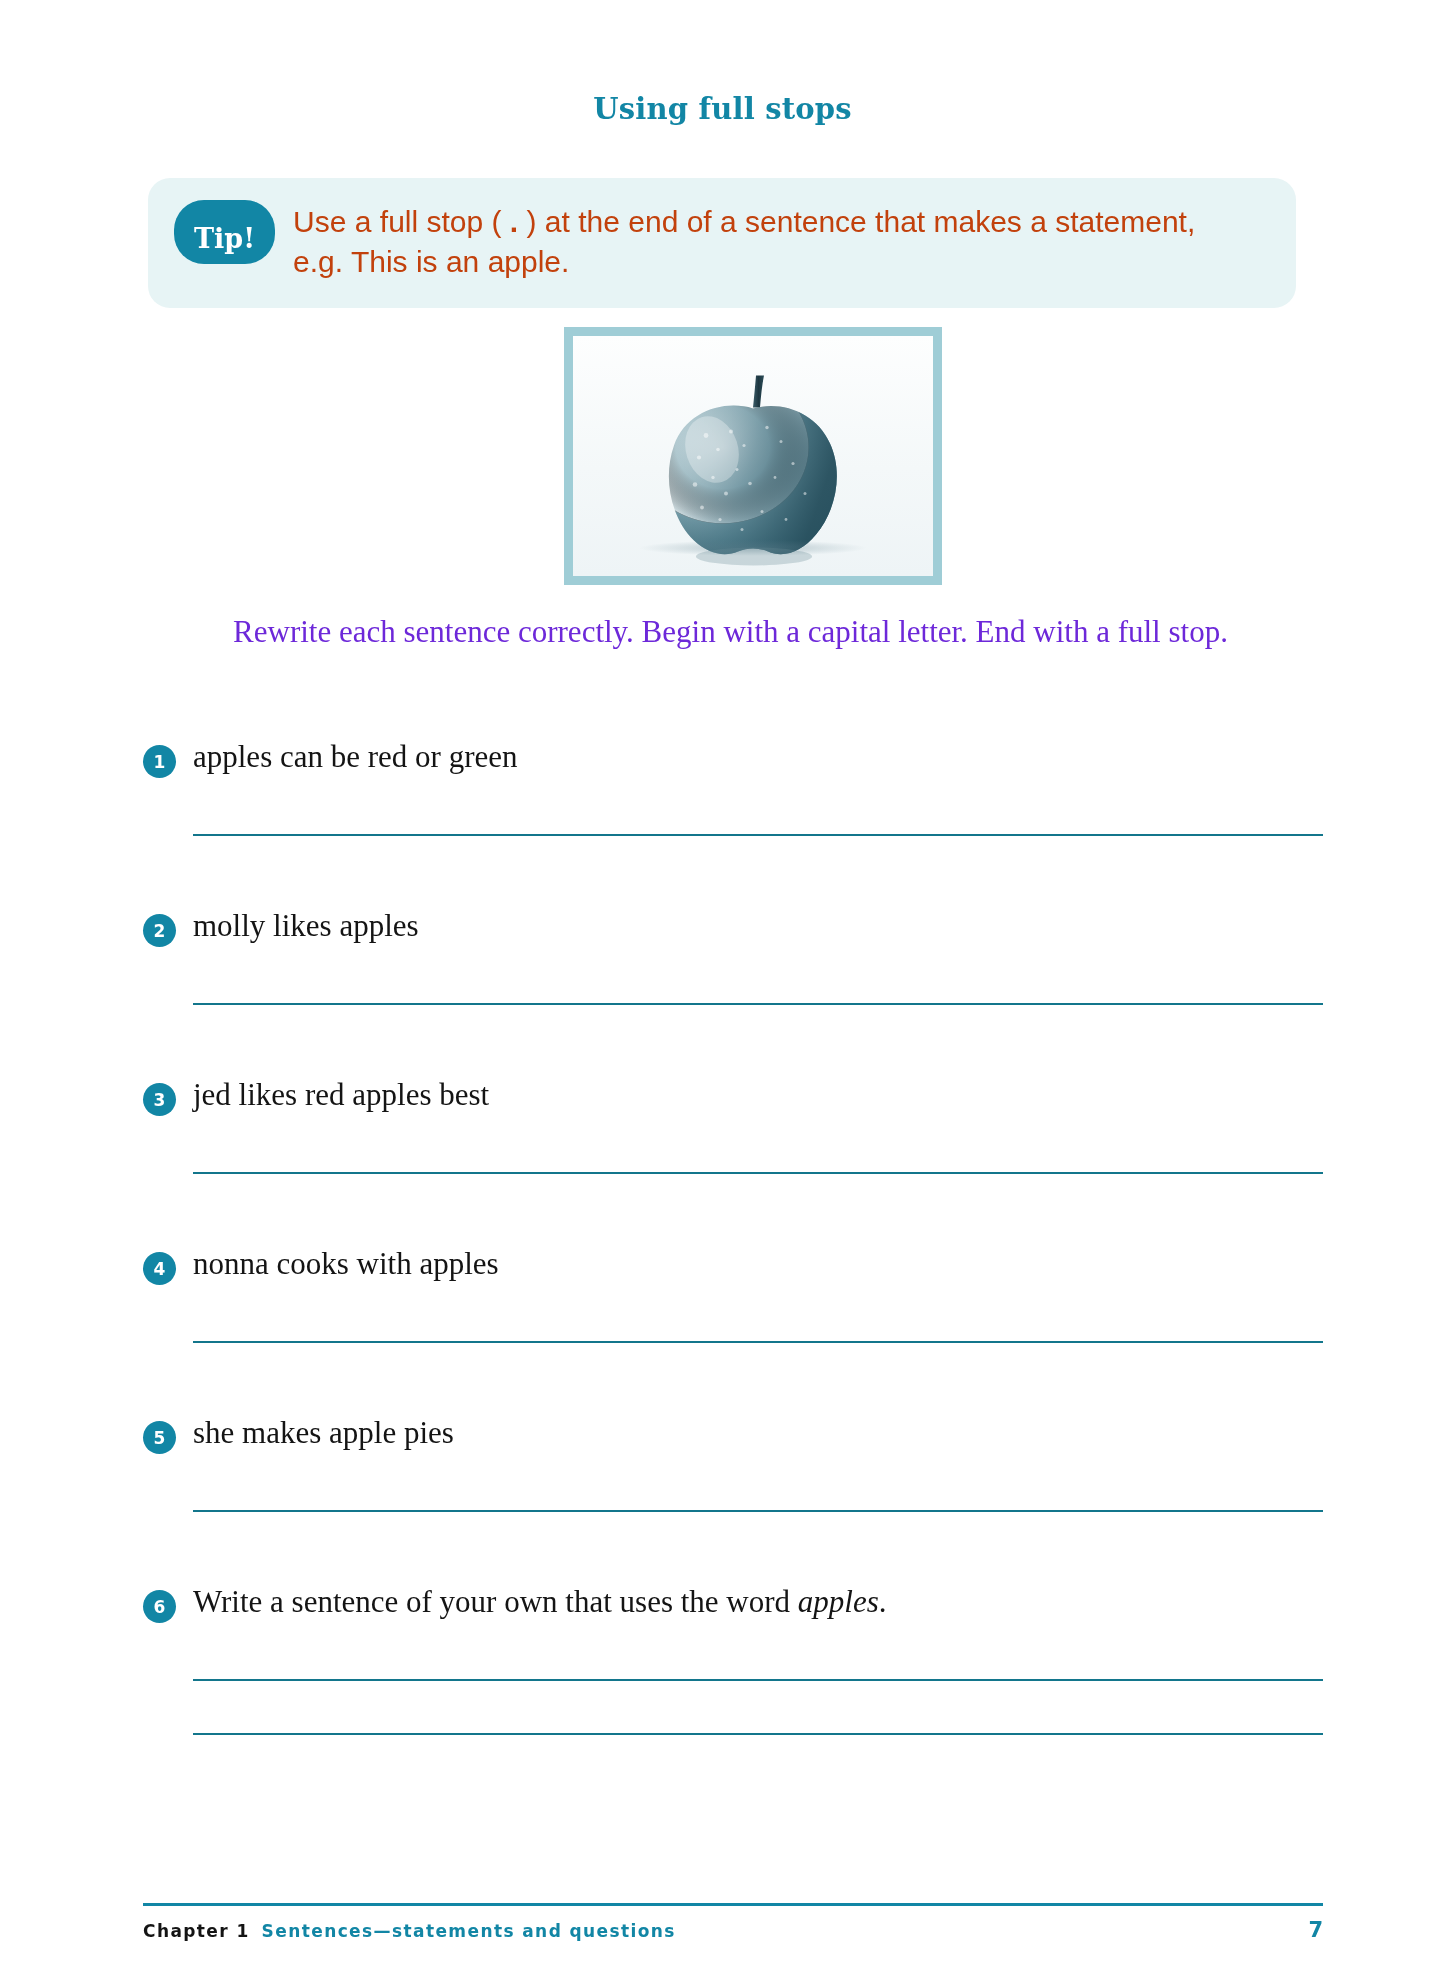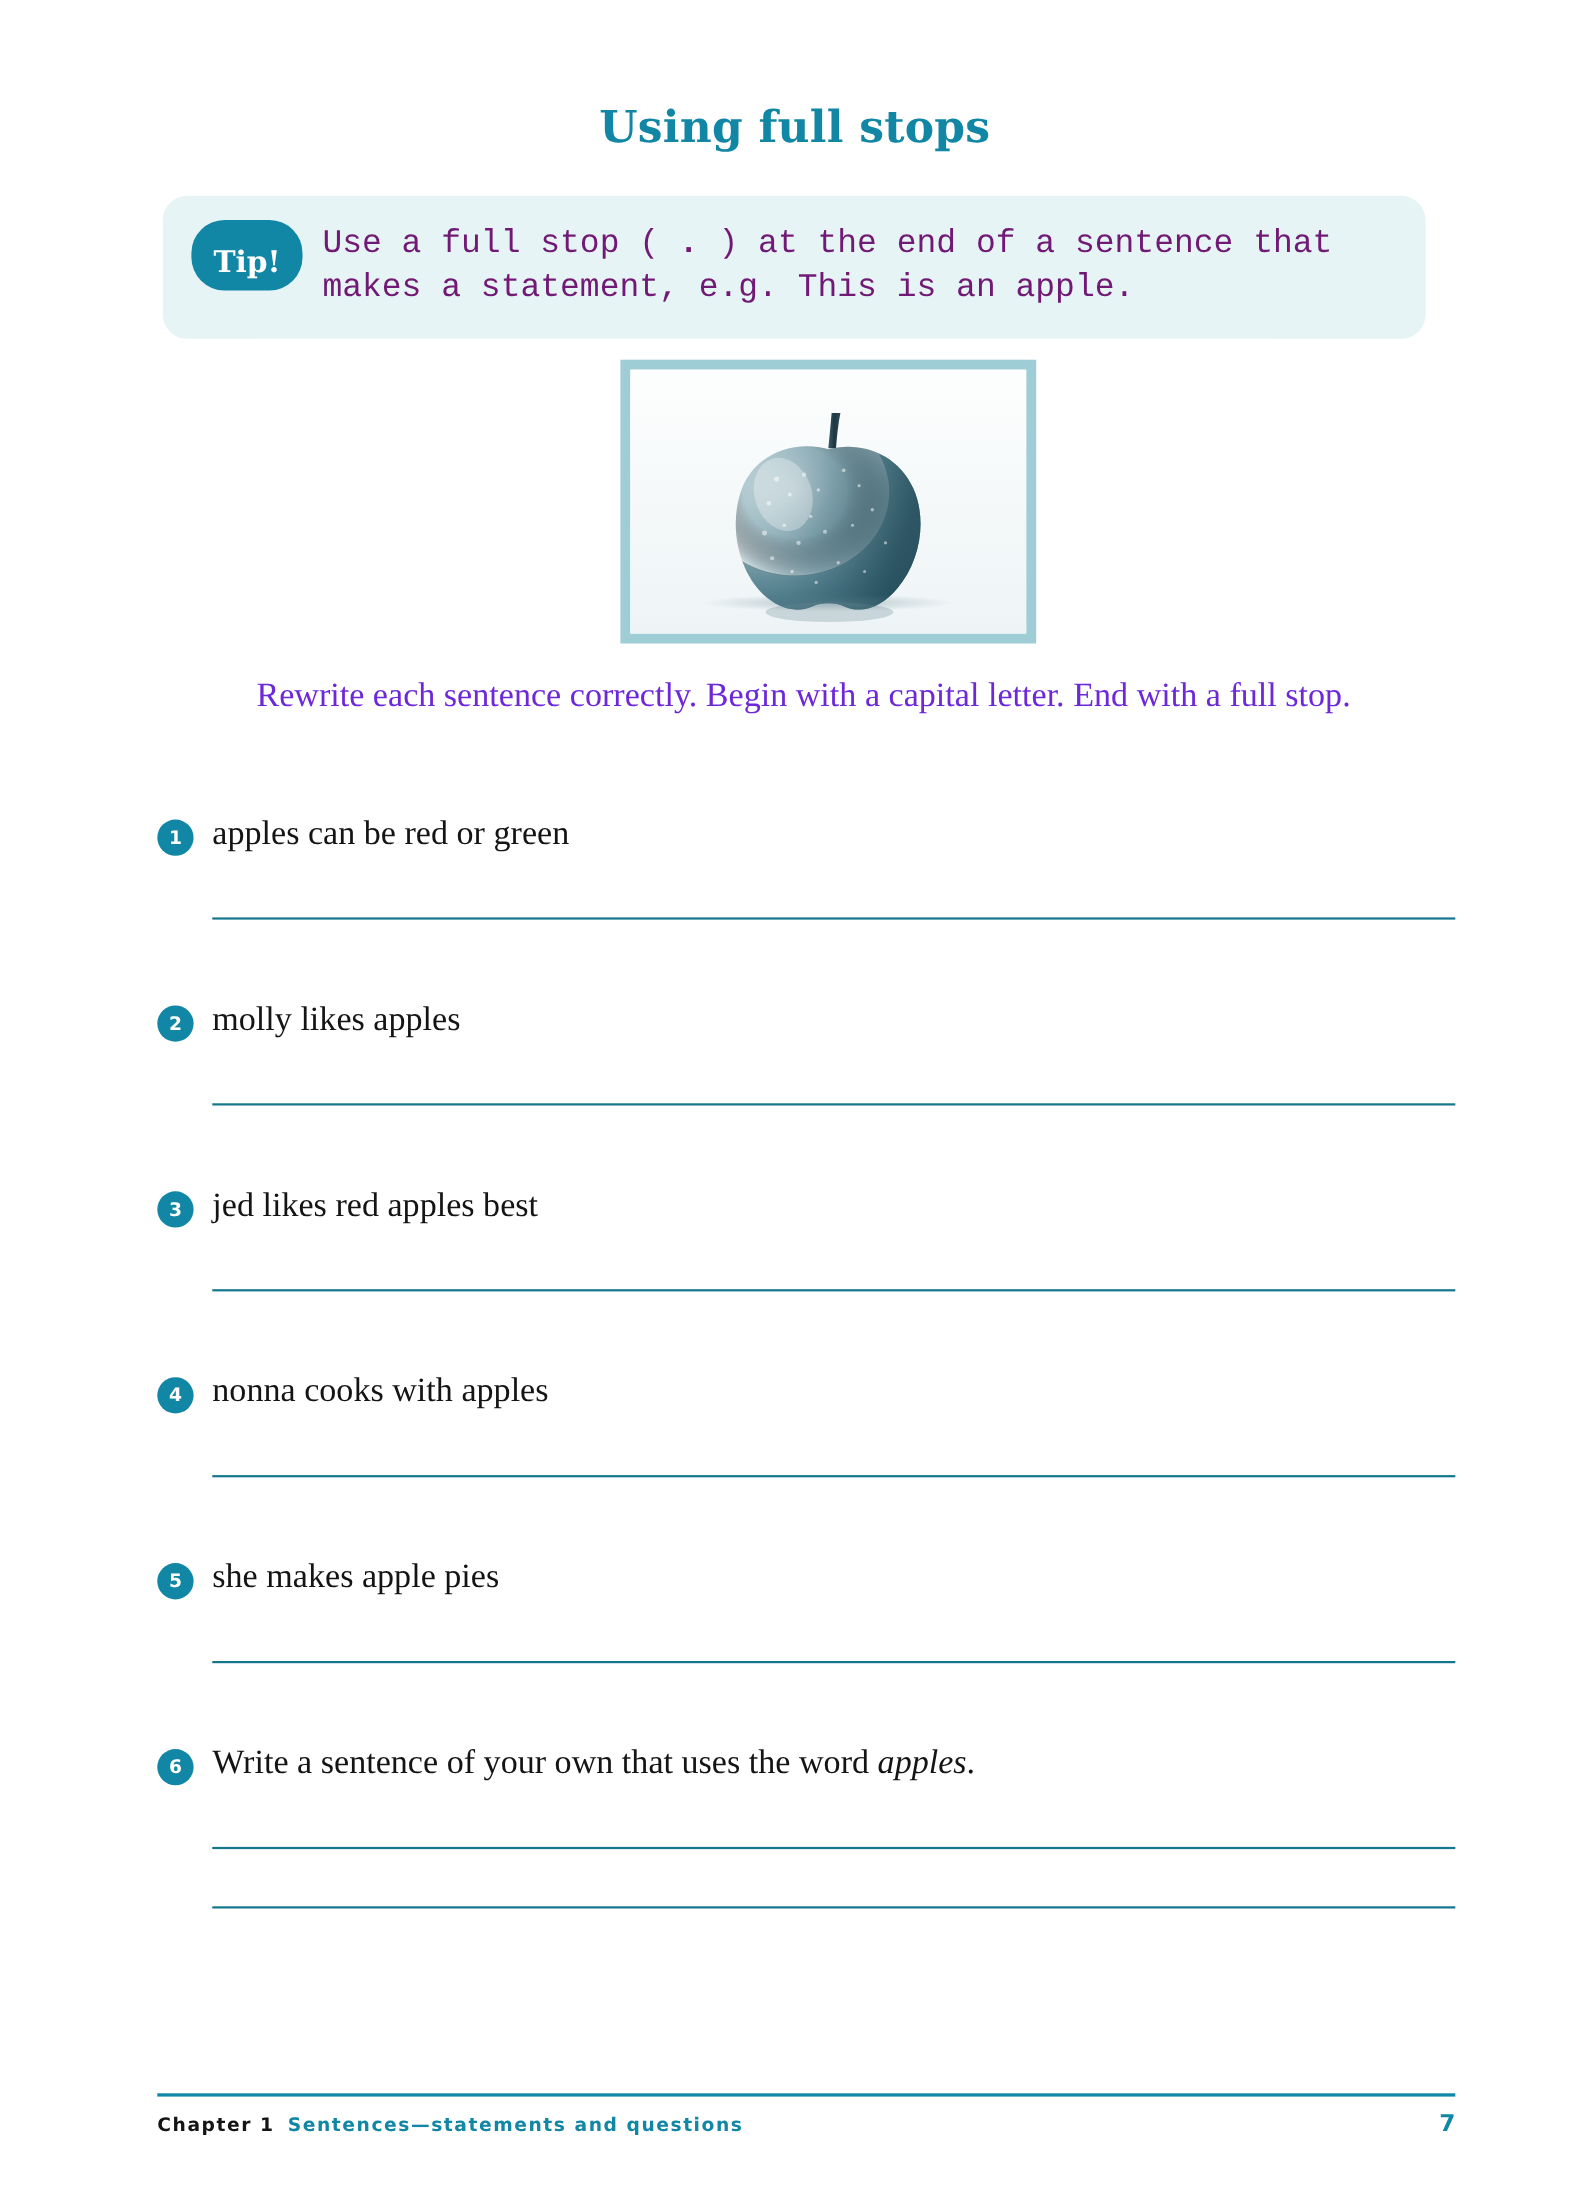--- a/index.html
+++ b/index.html
@@ -12,21 +12,21 @@
     overflow:hidden;
   }
   .page{position:absolute;inset:0;}
 
   
   .page-title{
     position:absolute;top:92px;left:0;width:100%;
     text-align:center;
     font-family:"DejaVu Serif",serif;
     font-weight:bold;
-    font-size:40px;
+    font-size:29px;
     color:#1286a5;
     letter-spacing:0.2px;
   }
 
   
   .tipbox{
     position:absolute;left:148px;top:178px;width:1148px;
     background:#e7f4f5;
     border-radius:22px;
     padding:22px 26px 26px 26px;
@@ -45,24 +45,24 @@
   }
   .badge-tip{
     font-size:27px;
     padding:25px 20px 12px 20px;
     margin-right:18px;
   }
   .tip-text{
     display:inline-block;
     width:955px;
     vertical-align:top;
-    font-family:Liberation Mono, monospace;
+    font-family:Liberation Sans, sans-serif;
     font-size:30px;
     line-height:1.34;
-    color:#701a75;
+    color:#c2410c;
     padding-top:2px;
   }
   .dotwrap{font-weight:bold;}
 
   
   .figure{
     position:absolute;left:564px;top:327px;
     width:378px;height:258px;
     border:9px solid #9fcdd6;
     box-sizing:border-box;

